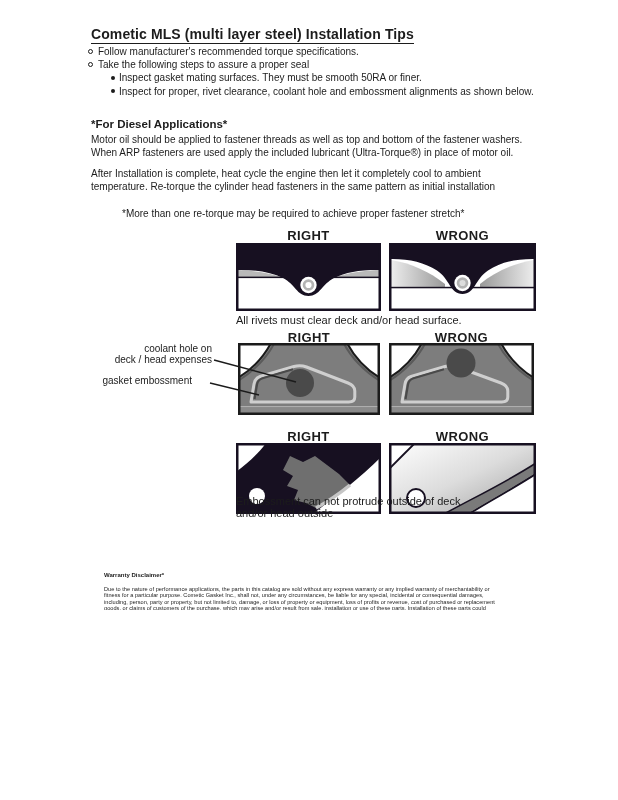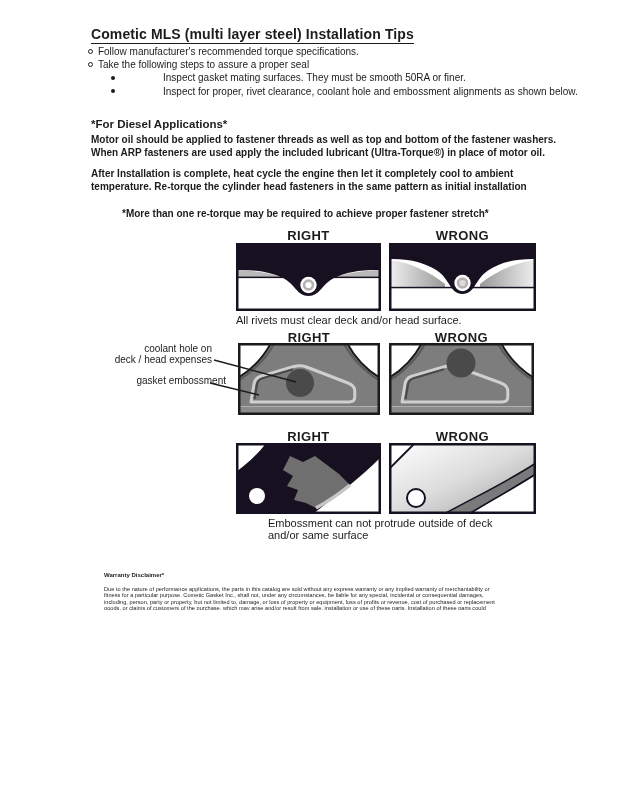--- a/index.html
+++ b/index.html
@@ -3,27 +3,27 @@
 <meta charset="utf-8">
 <style>
   html,body{margin:0;padding:0;background:#ffffff;}
   .page{position:relative;width:618px;height:610px;background:#ffffff;
         font-family:"Liberation Sans",sans-serif;color:#1c1c1c;overflow:hidden;}
   .abs{position:absolute;}
   .title{font-weight:bold;font-size:14px;letter-spacing:.1px;
          border-bottom:1.6px solid #1c1c1c;padding-bottom:1px;display:inline-block;}
   .bullets{display:flex;flex-direction:column;text-align:center;}
   .bullet-row{display:flex;align-items:flex-start;font-size:10px;line-height:13.2px;}
-  .bullet-row.sub{padding-left:23px;gap:44px;}
+  .bullet-row.sub{padding-left:23px;}
   .ring{width:3.4px;height:3.4px;border:1px solid #1c1c1c;border-radius:50%;
         margin:3.8px 4.5px 0 0;flex:none;}
   .dot{width:4px;height:4px;background:#1c1c1c;border-radius:50%;
        margin:4.2px 4px 0 0;flex:none;}
   .h2{font-weight:bold;font-size:11.5px;white-space:nowrap;}
-  .body-line{font-size:10px;line-height:13.2px;white-space:nowrap;font-weight:bold;}
+  .body-line{font-size:10px;line-height:13.2px;white-space:nowrap;}
   .dg-label{font-weight:bold;font-size:13px;letter-spacing:.4px;text-align:center;}
   .caption{font-size:11px;white-space:nowrap;}
   .side-label{font-size:10px;line-height:11px;text-align:right;white-space:nowrap;}
   .tiny-h{font-weight:bold;font-size:6px;white-space:nowrap;}
   .tiny-line{font-size:5.6px;line-height:6.3px;white-space:nowrap;letter-spacing:.03px;}
   .footer-code{font-size:17px;color:#737373;letter-spacing:.3px;white-space:nowrap;}
   svg{display:block;}
 </style>
 </head>
 <body>
@@ -101,21 +101,21 @@
     <rect x="1.25" y="1.25" width="144.5" height="65.5" fill="none" stroke="#171021" stroke-width="2.5"></rect>
   </svg>
 
   <div class="abs caption" style="left:236px;top:314px;">All rivets must clear deck and/or head surface.</div>
 
   <div class="abs dg-label" style="left:238px;top:330px;width:142px;">RIGHT</div>
   <div class="abs dg-label" style="left:389px;top:330px;width:145px;">WRONG</div>
 
   <div class="abs side-label" style="left:100px;top:343px;width:112px;">coolant hole on</div>
   <div class="abs side-label" style="left:88px;top:354px;width:124px;">deck / head expenses</div>
-  <div class="abs side-label" style="left:104px;top:375px;width:122px;">gasket embossment</div>
+  <div class="abs side-label" style="left:70px;top:375px;width:122px;">gasket embossment</div>
 
   <svg class="abs" style="left:238px;top:343px;" width="142" height="72" viewBox="0 0 142 72">
     <rect width="142" height="72" fill="#7d7d7d"></rect>
     <rect y="63" width="142" height="1.4" fill="#aeaeae"></rect>
     <rect y="64.4" width="142" height="7.6" fill="#8a8a8a"></rect>
     <path d="M0,0 H33 C25,15 13,27 0,35 Z" fill="#ffffff"></path>
     <path d="M36.5,0 C28,16 15,28.5 0,38" fill="none" stroke="#5a5a5a" stroke-width="2"></path>
     <path d="M33,0 C25,15 13,27 0,35" fill="none" stroke="#1b1b1b" stroke-width="2"></path>
     <path d="M142,0 H109 C117,15 129,27 142,35 Z" fill="#ffffff"></path>
     <path d="M105.5,0 C114,16 127,28.5 142,38" fill="none" stroke="#5a5a5a" stroke-width="2"></path>
@@ -172,23 +172,23 @@
     <path d="M0,0 H147 V20 C116,40 84,55 55,71 L0,71 Z" fill="url(#g3)"></path>
     <path d="M147,20 C116,40 84,55 55,71 L80,71 C107,55 130,42 147,31 Z" fill="#7a7a7a" stroke="#171021" stroke-width="1.5"></path>
     <path d="M147,31 C130,42 107,55 80,71 L147,71 Z" fill="#ffffff"></path>
     <path d="M147,31 C130,42 107,55 80,71" fill="none" stroke="#171021" stroke-width="1.5"></path>
     <path d="M0,0 H26 C17,9 9,17 0,26 Z" fill="#ffffff"></path>
     <path d="M26,0 C17,9 9,17 0,26" fill="none" stroke="#171021" stroke-width="1.8"></path>
     <circle cx="27" cy="55" r="9" fill="#ffffff" stroke="#171021" stroke-width="2"></circle>
     <rect x="1.25" y="1.25" width="144.5" height="68.5" fill="none" stroke="#171021" stroke-width="2.5"></rect>
   </svg>
 
-  <div class="abs" style="left:236px;top:517px;margin-left:32px;">
+  <div class="abs" style="left:236px;top:495px;">
     <div class="caption">Embossment can not protrude outside of deck</div>
-    <div class="caption">and/or same surface</div>
+    <div class="caption">and/or head outside</div>
   </div>
 
   <div class="abs tiny-h" style="left:104px;top:572px;">Warranty Disclaimer*</div>
 
   <div class="abs" style="left:104px;top:586px;">
     <div class="tiny-line">Due to the nature of performance applications, the parts in this catalog are sold without any express warranty or any implied warranty of merchantability or</div>
     <div class="tiny-line">fitness for a particular purpose.  Cometic Gasket Inc., shall not, under any circumstances, be liable for any special, incidental or consequential damages,</div>
     <div class="tiny-line">including, person, party or property, but not limited to, damage, or loss of property or equipment, loss of profits or revenue, cost of purchased or replacement</div>
     <div class="tiny-line">goods, or claims of customers of the purchase, which may arise and/or result from sale, installation or use of these parts.  Installation of these parts could</div>
     <div class="tiny-line">adversely affect the motor manufacturers warranty coverage.</div>

